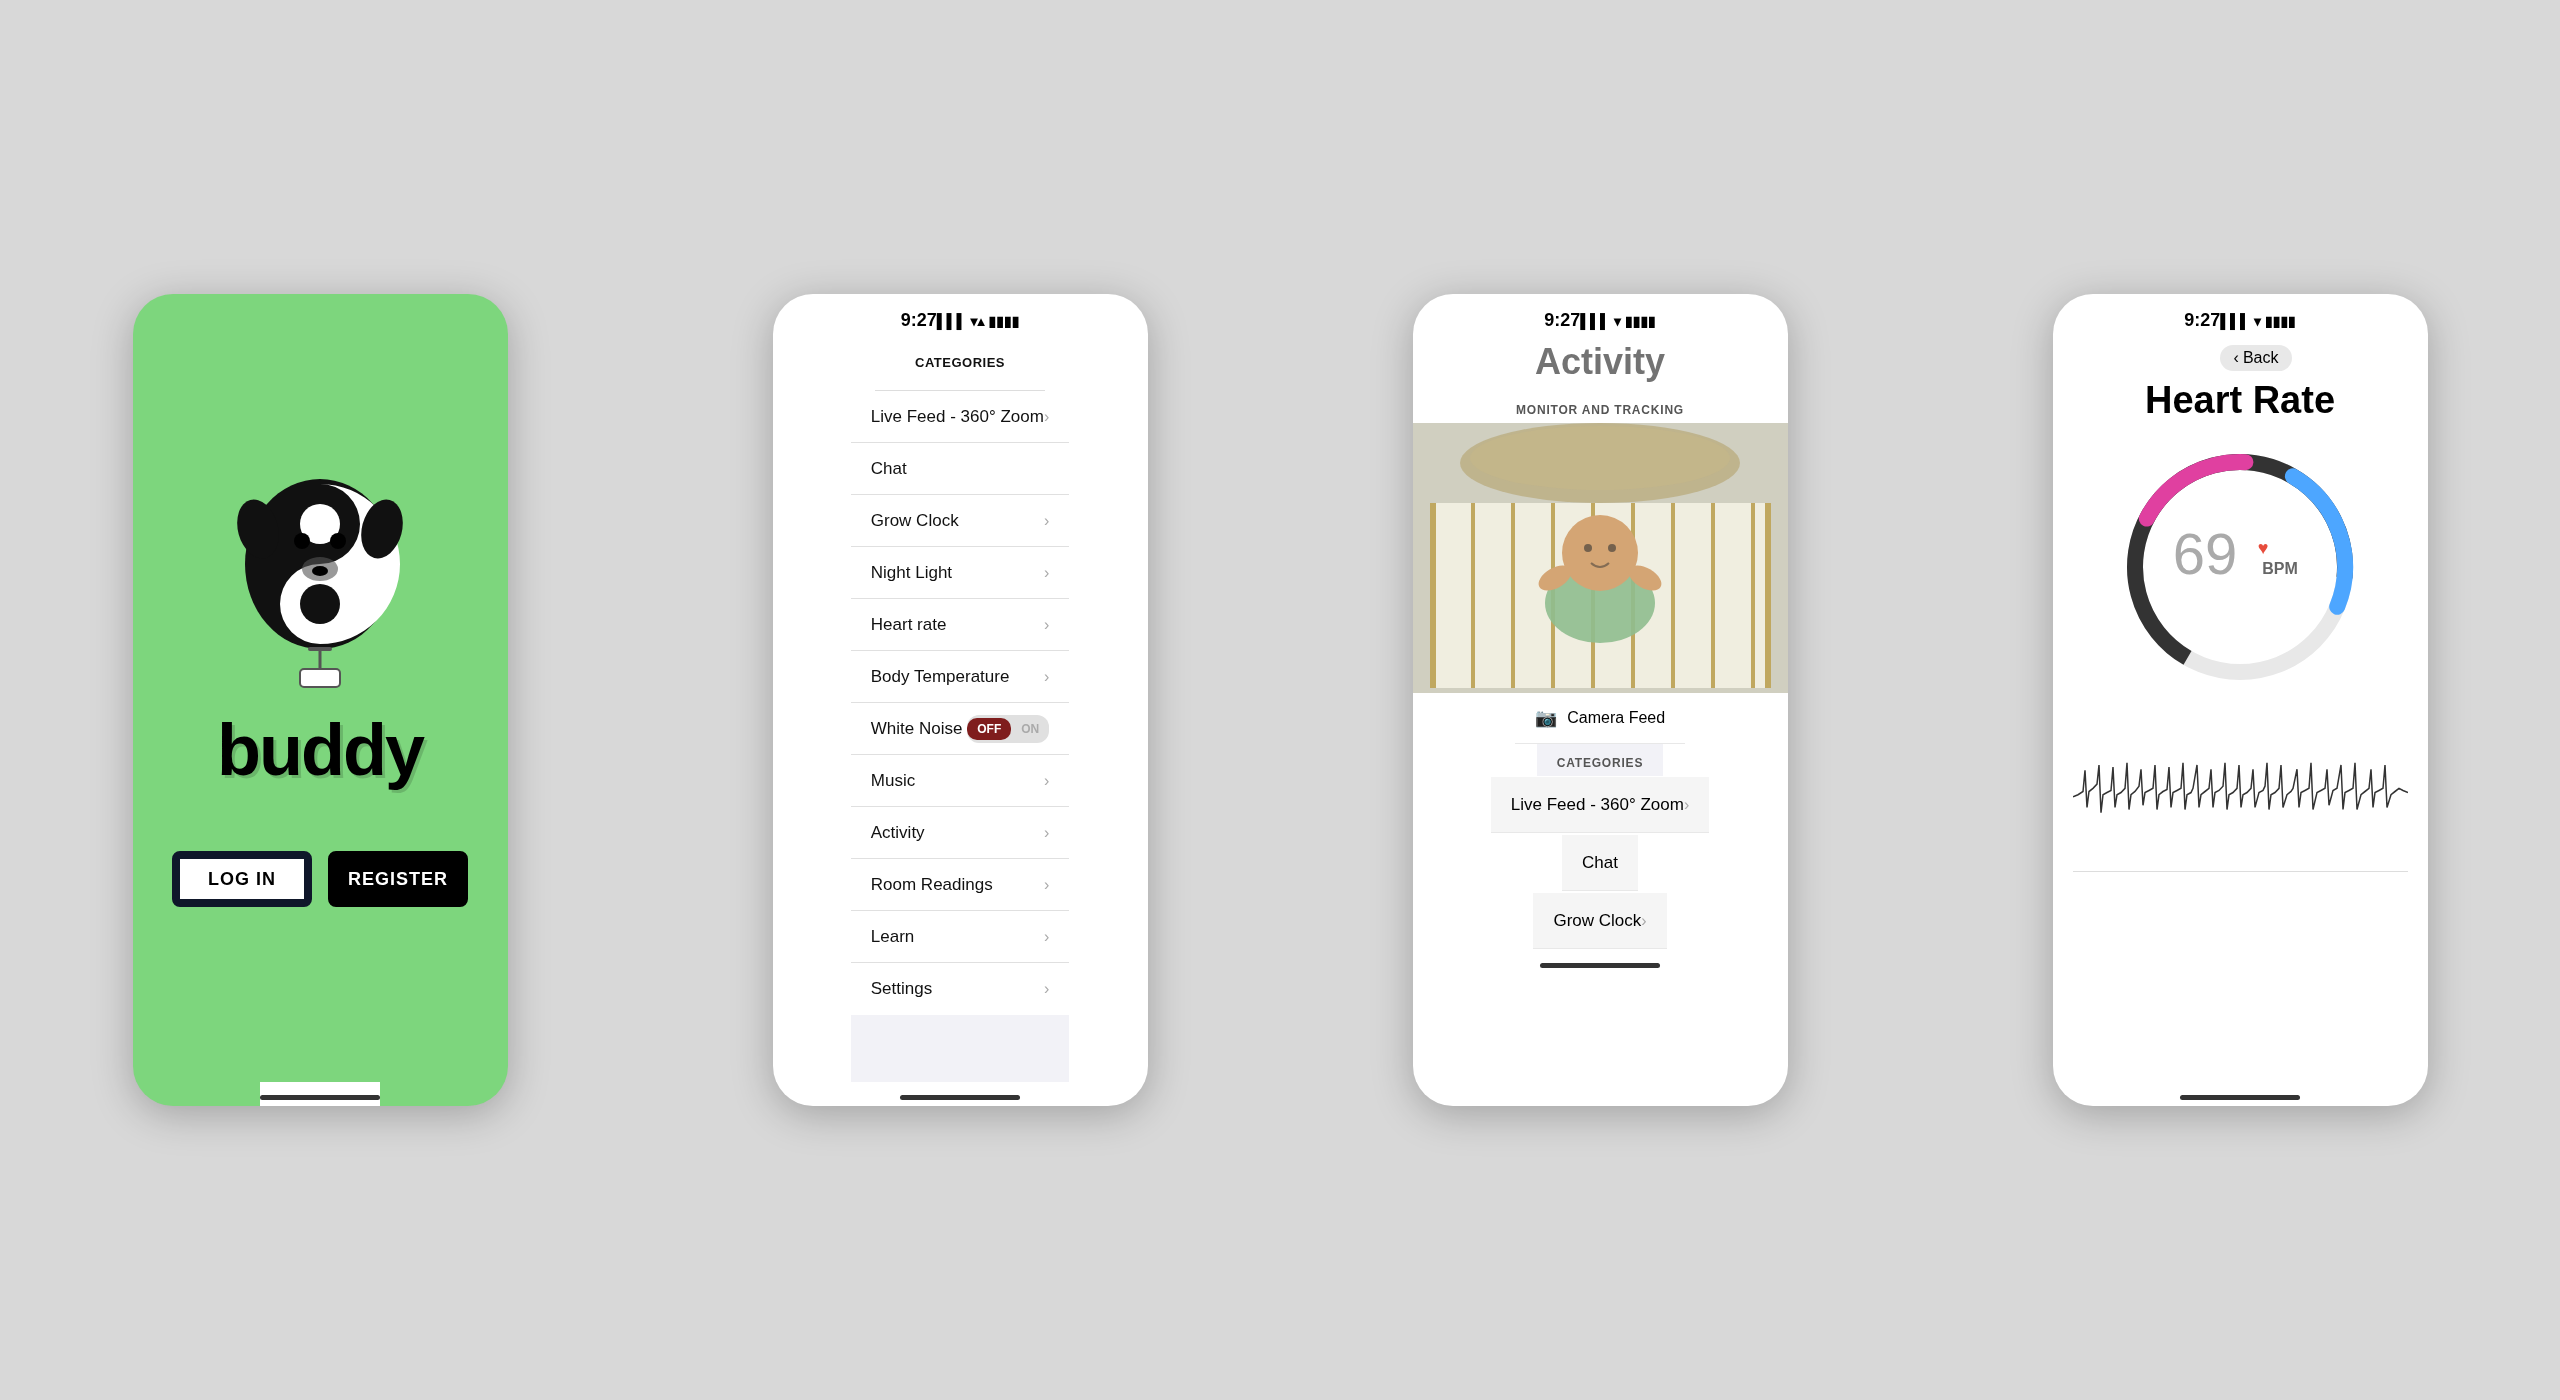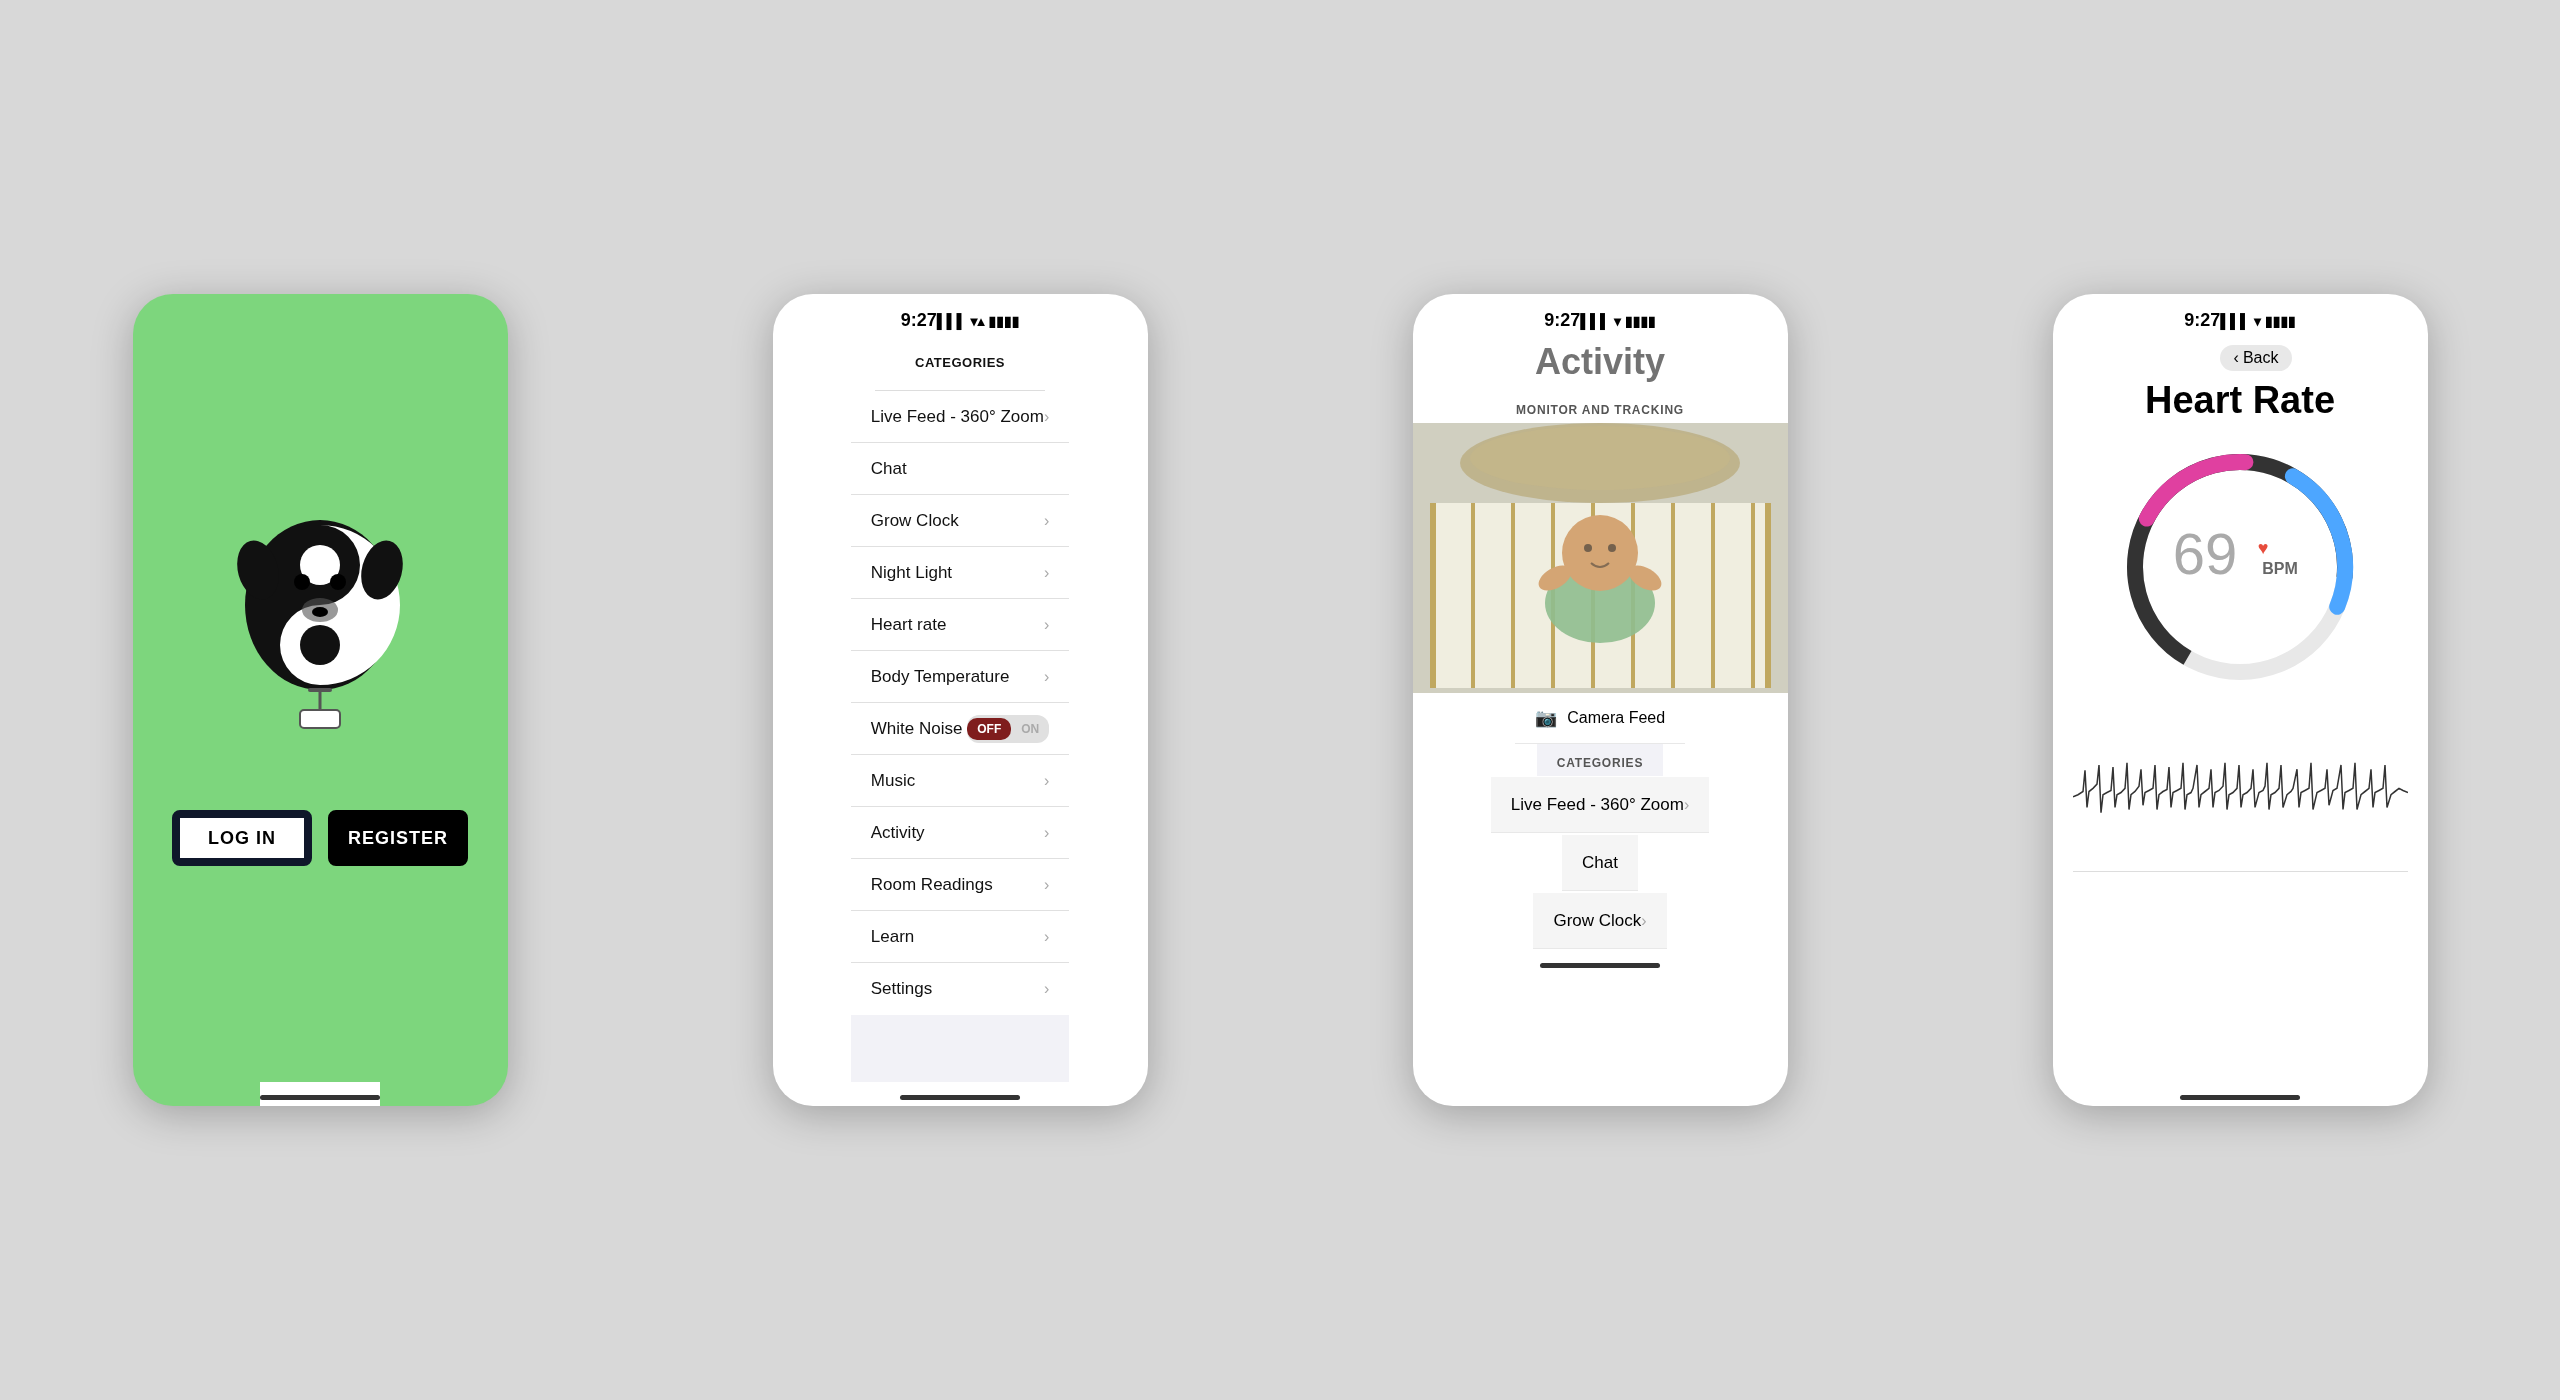--- a/index.html
+++ b/index.html
@@ -322,20 +322,21 @@
 
             <ellipse cx="28" cy="60" rx="20" ry="30" fill="#111" transform="rotate(-15 28 60)"></ellipse>
             <ellipse cx="152" cy="60" rx="20" ry="30" fill="#111" transform="rotate(15 152 60)"></ellipse>
 
             <ellipse cx="90" cy="102" rx="8" ry="5" fill="black"></ellipse>
 
             <rect x="78" y="178" width="24" height="4" fill="#555" rx="2"></rect>
             <line x1="90" y1="182" x2="90" y2="200" stroke="#555" stroke-width="3"></line>
             <rect x="70" y="200" width="40" height="18" rx="4" fill="white" stroke="#555" stroke-width="2"></rect>
           </svg>
+          <div class="buddy-text">buddy</div>
         </div>
 
         <div class="login-buttons">
           <button class="btn-login">LOG IN</button>
           <button class="btn-register">REGISTER</button>
         </div>
       </div>
       <div class="home-indicator">
         <div class="home-bar"></div>
       </div>

